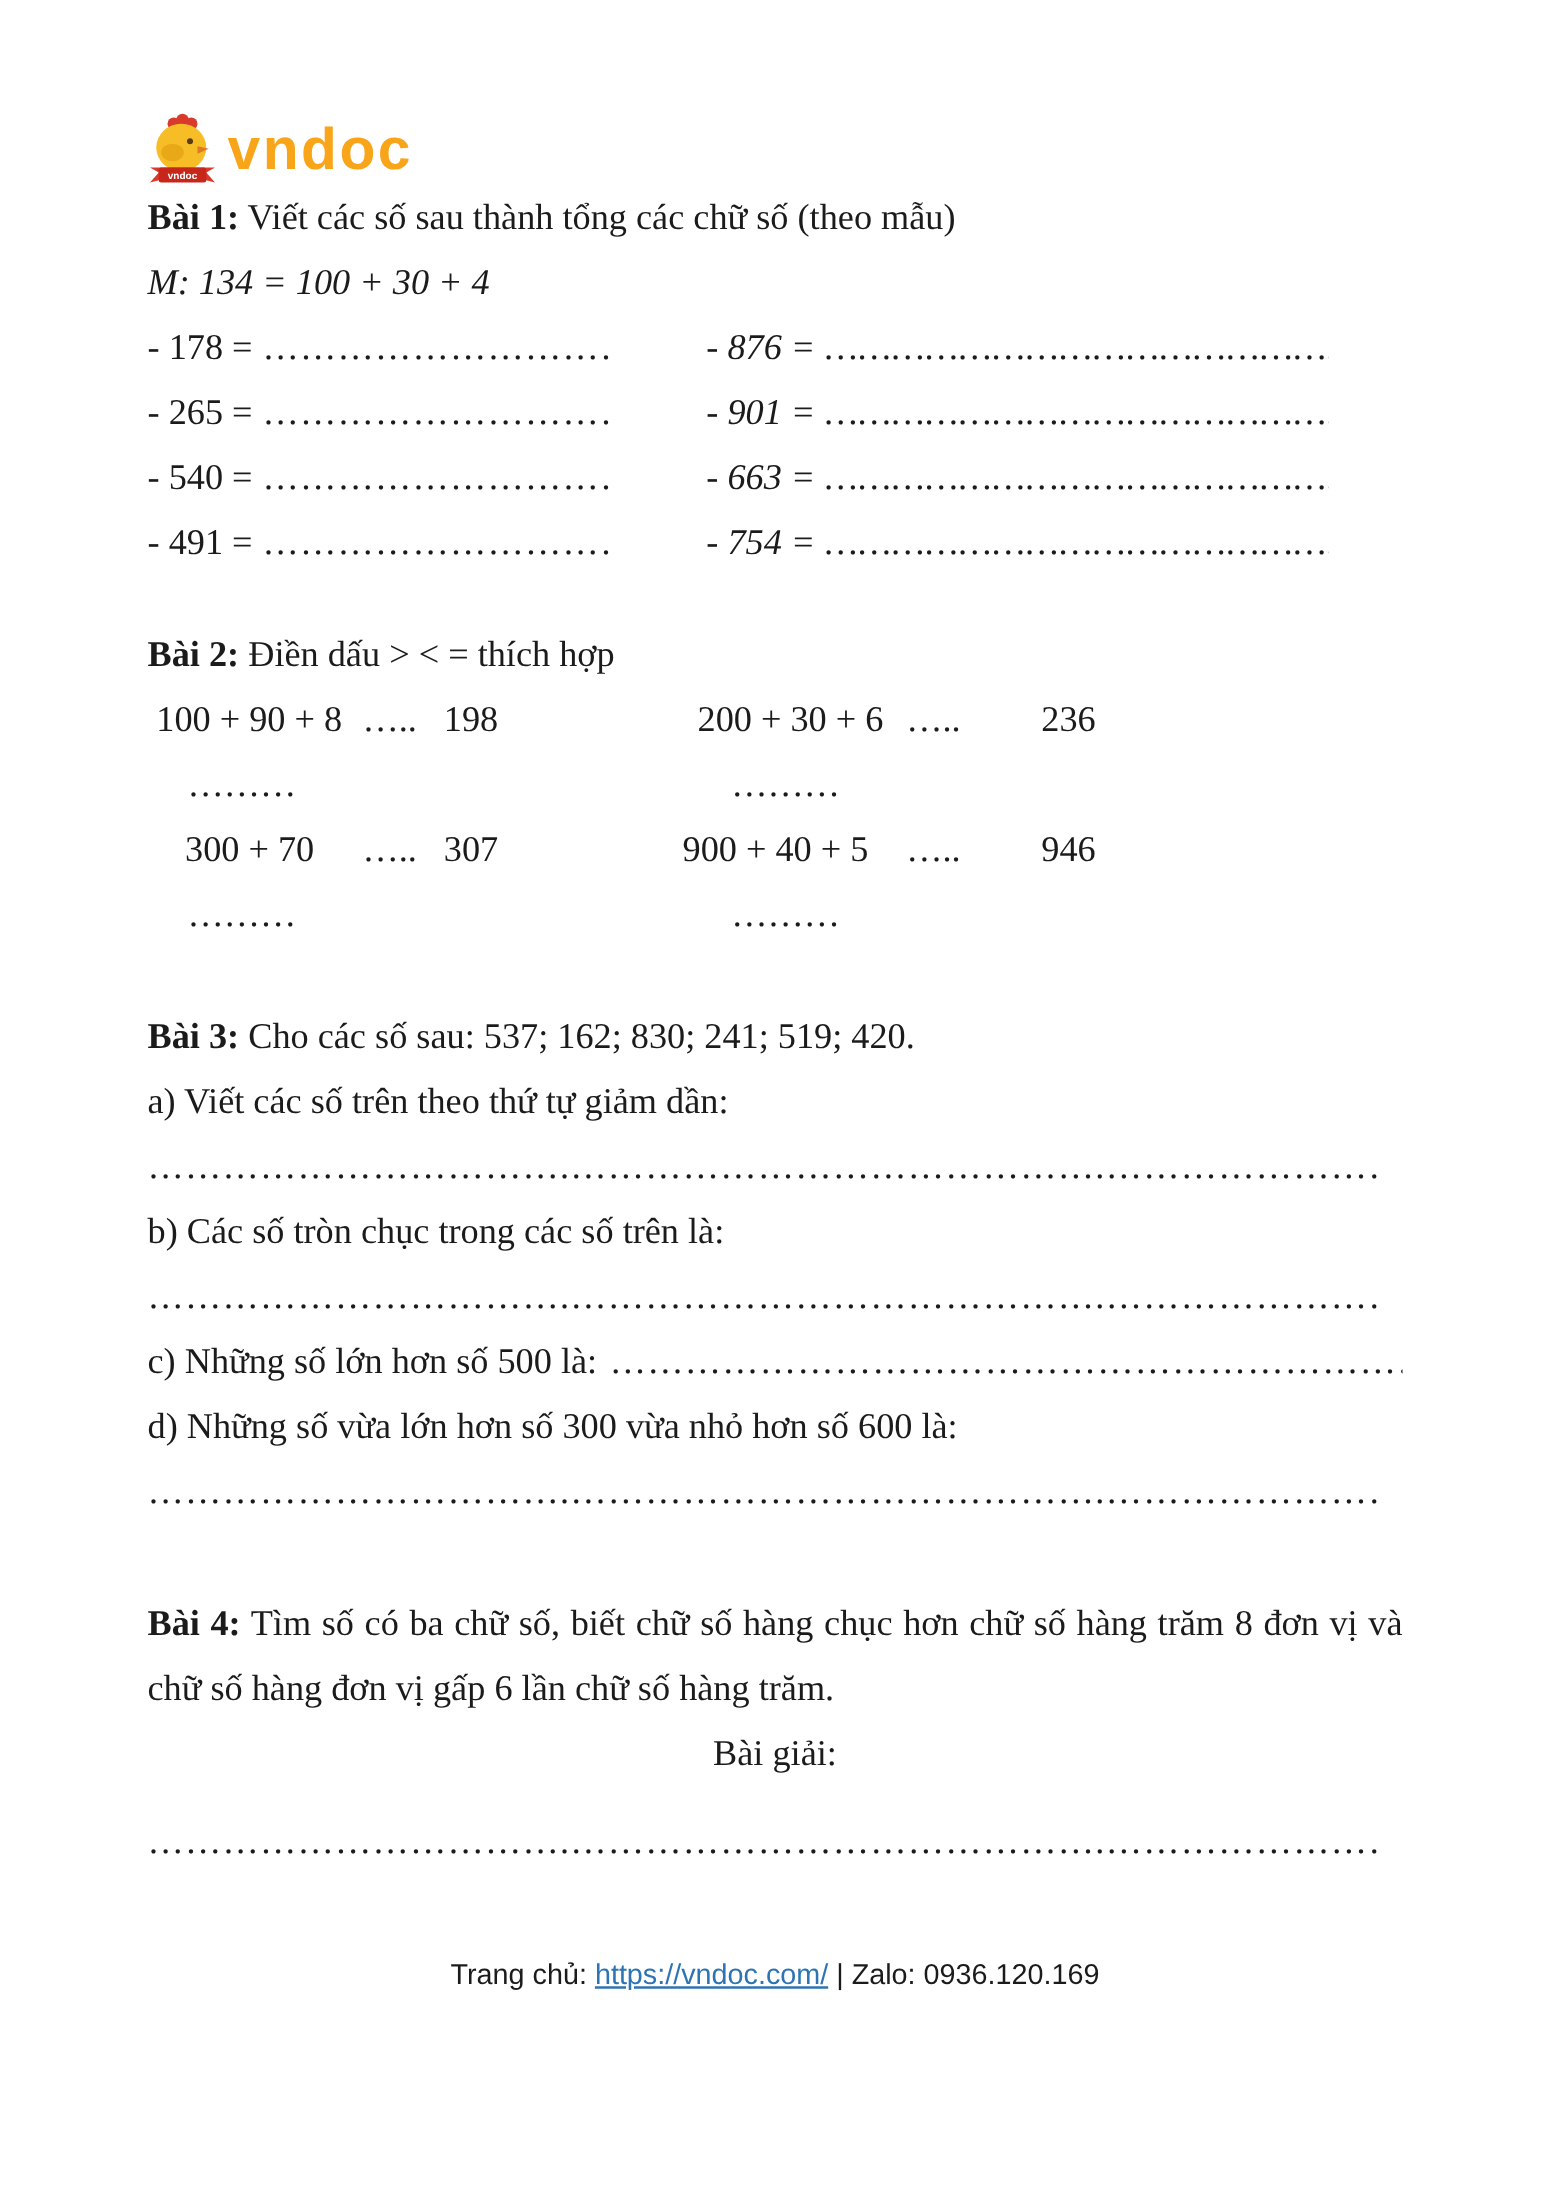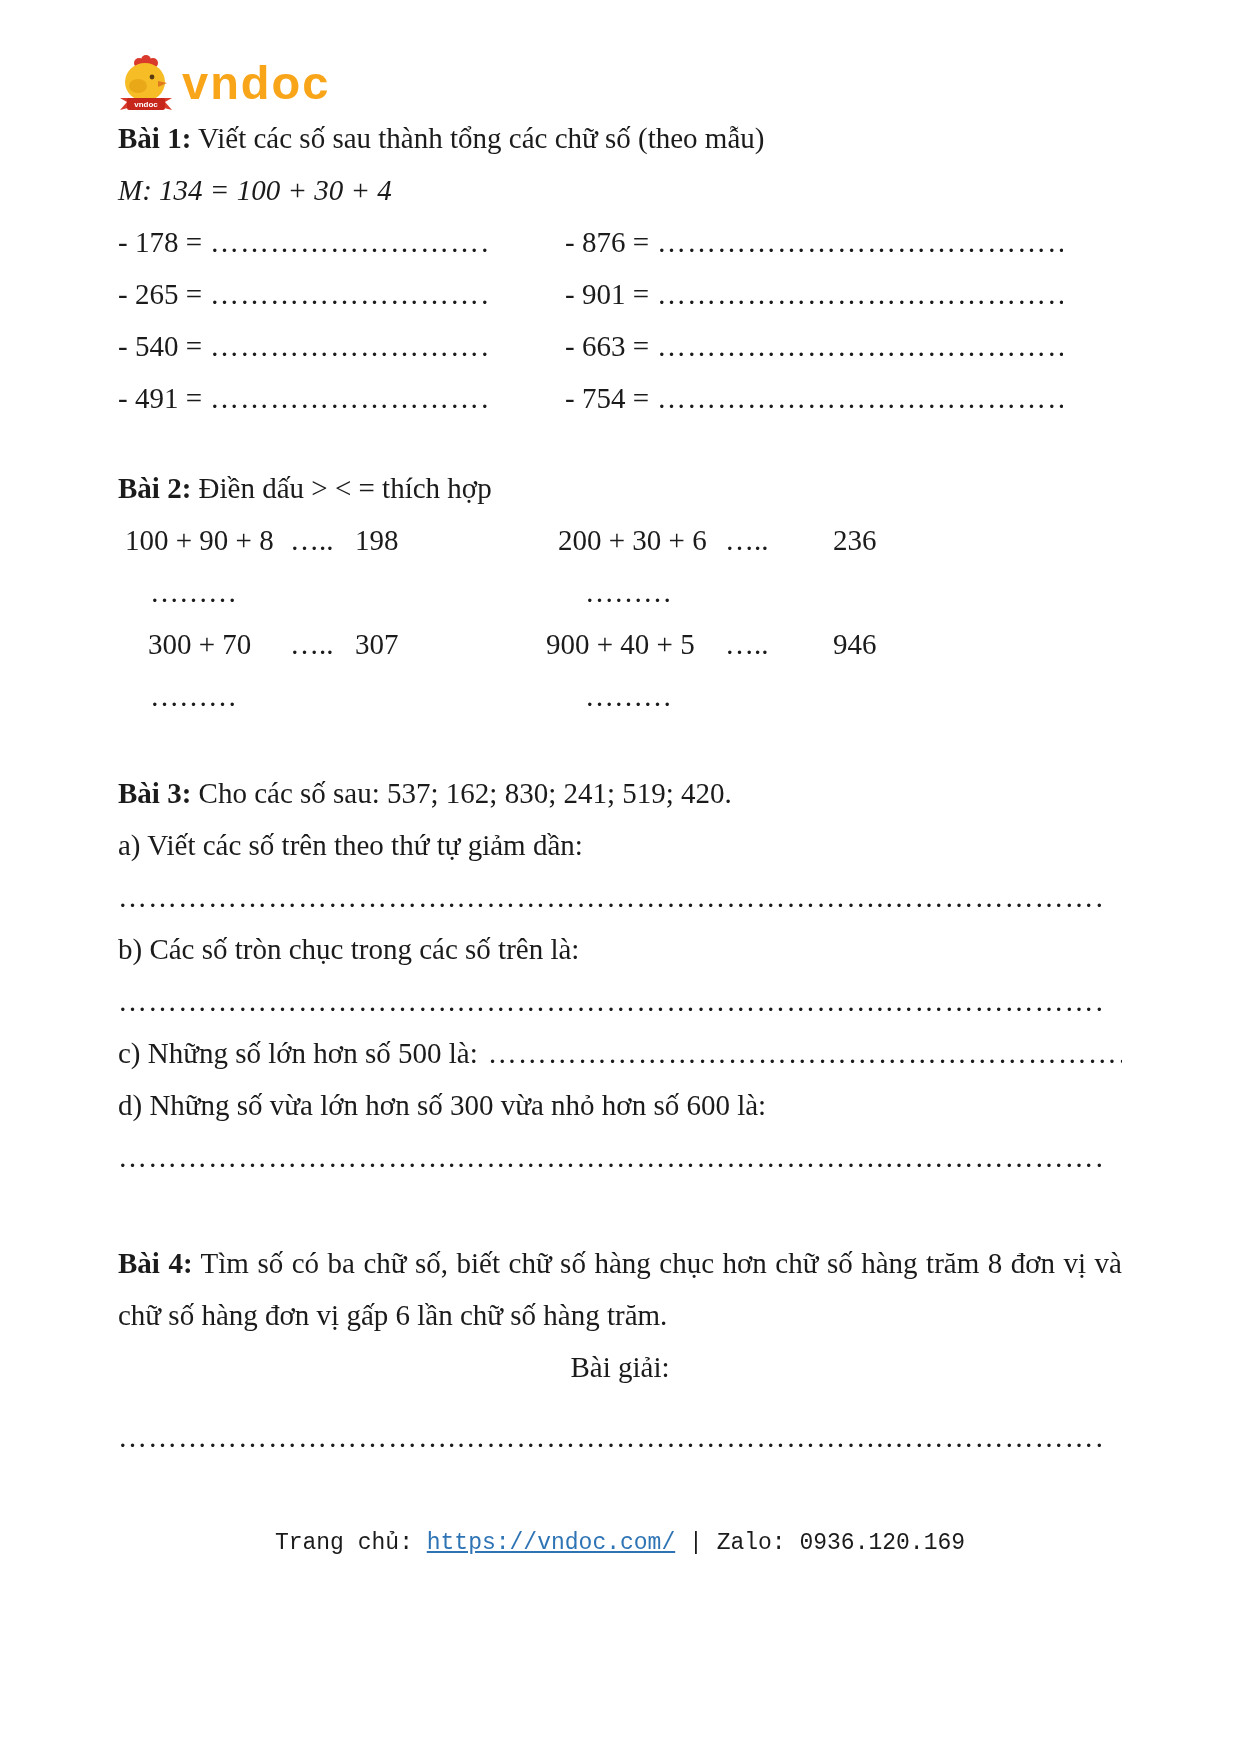--- a/index.html
+++ b/index.html
@@ -1,21 +1,21 @@
 <!DOCTYPE html>
 <html><head>
 <meta charset="utf-8">
 <style>
   html,body{margin:0;padding:0;background:#ffffff;}
   .page{
     position:relative;
     width:1240px;height:1755px;
     background:#ffffff;
     box-sizing:border-box;
-    padding:54px 118px 0 118px;
+    padding:90px 118px 0 118px;
     font-family:"Liberation Serif",serif;
     font-size:29px;
     color:#1b1b1b;
     overflow:hidden;
   }
   
   .logo{display:flex;align-items:center;gap:8px;height:58px;}
   .brand{
     font-family:"Liberation Sans",sans-serif;
     font-weight:bold;
@@ -28,21 +28,21 @@
   .b{font-weight:bold;}
   .i{font-style:italic;}
   .dotline{
     margin:0;line-height:52px;
     width:985px;overflow:hidden;white-space:nowrap;
     letter-spacing:1px;
   }
   
   .b1row{display:flex;line-height:52px;}
   .b1cell{display:flex;width:447px;box-sizing:border-box;padding-right:75px;}
-  .b1cell.right{flex:1;padding-right:59px;}
+  .b1cell.right{flex:1;padding-right:59px;font-style:italic;}
   .b1cell .lbl{white-space:pre;}
   .b1cell .fill{flex:1;overflow:hidden;white-space:nowrap;margin-left:8px;letter-spacing:1px;}
   
   .b2row{position:relative;height:52px;line-height:52px;}
   .b2row span{position:absolute;white-space:nowrap;}
   
   .cline{display:flex;line-height:52px;}
   .cline .lbl{white-space:pre;}
   .cline .fill{flex:1;overflow:hidden;white-space:nowrap;margin-left:10px;letter-spacing:1px;}
   
@@ -51,21 +51,21 @@
   
   .sec-heading{margin-top:67px;}
   .sec-bai2{margin-top:38px;}
   .sec-bai3{margin-top:45px;}
   .sec-bai4{margin-top:54px;}
   .answer-line{margin-top:18px;}
   
   .footer{
     margin-top:64px;
     text-align:center;
-    font-family:Liberation Mono, monospace;
+    font-family:Liberation Sans, sans-serif;
     font-size:23px;
     line-height:32px;
     color:#1b1b1b;
   }
   .footer a{text-decoration:underline;}
 </style>
 </head>
 <body>
 
 <div class="page">

